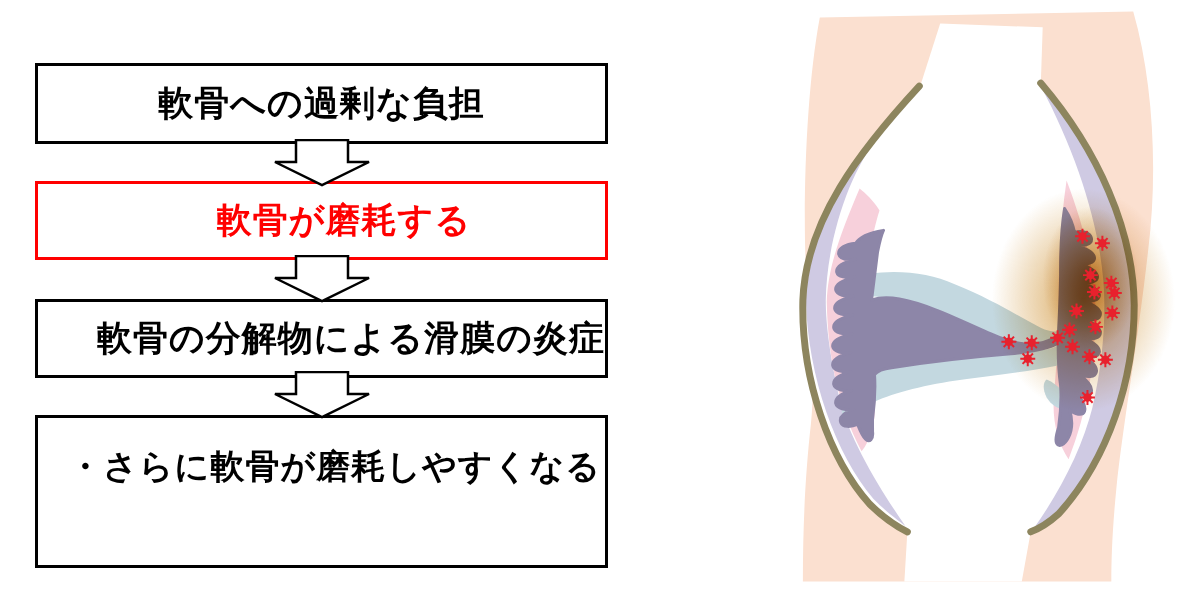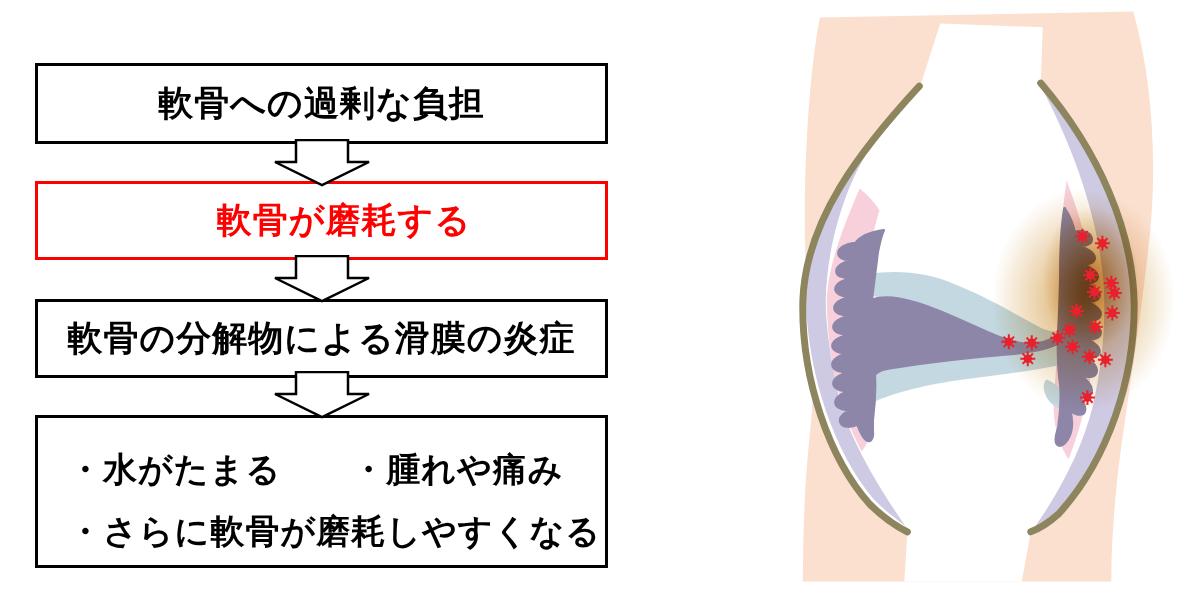--- a/index.html
+++ b/index.html
@@ -11,39 +11,39 @@
     --c-cartilage:#c3d8e0;
     --c-bone:#ffffff;
     --c-inflammation-dot:#e8212d;
     --c-inflammation-glow:#c8831c;
     --c-accent:#ff0000;
     --c-ink:#000000;
   }
   html,body{margin:0;padding:0;background:#ffffff;}
   .stage{
     position:relative;width:1180px;height:602px;overflow:hidden;background:#ffffff;
-    font-family:Liberation Sans, sans-serif;
+    font-family:Liberation Mono, monospace;
   }
   
   .fbox{
     position:absolute;left:35px;width:573px;box-sizing:border-box;
     border:3px solid var(--c-ink);background:#ffffff;color:var(--c-ink);
     display:flex;align-items:center;justify-content:center;
     font-size:35px;font-weight:600;letter-spacing:1px;white-space:nowrap;
     z-index:1;
   }
   .fbox.accent{border-color:var(--c-accent);color:var(--c-accent);}
   .fbox.list{
     flex-direction:column;align-items:flex-start;justify-content:flex-start;
     padding:20px 10px 0 30px;font-size:34px;
   }
   .fbox.list .line{line-height:62px;}
   .b1{top:63px;height:81px;}
   .b2{top:181px;height:79px;padding-left:45px;}
-  .b3{top:299px;height:79px;}
+  .b3{top:299px;height:79px;justify-content:flex-end;}
   .b4{top:415px;height:153px;}
   .arrow{position:absolute;left:273px;width:98px;height:48px;z-index:3;}
   .a1{top:139px;} .a2{top:255px;} .a3{top:371px;}
   .arrow polygon{fill:#ffffff;stroke:var(--c-ink);stroke-width:2.5;}
   
   .knee{position:absolute;left:780px;top:0;width:400px;height:602px;}
   .skin{fill:var(--c-skin);}
   .bone{fill:var(--c-bone);}
   .lav{fill:var(--c-capsule-inner-layer);}
   .oliveline{fill:none;stroke:var(--c-joint-capsule-line);stroke-width:7;stroke-linecap:round;}
@@ -76,21 +76,20 @@
 
     <div class="fbox b3">
       <span>軟骨の分解物による滑膜の炎症</span>
     </div>
 
     <svg class="arrow a3" viewBox="0 0 98 48">
       <polygon points="23,1 75,1 75,23 96,23 49,46 2,23 23,23"></polygon>
     </svg>
 
     <div class="fbox b4 list">
-      <div class="line">・水がたまる　　・腫れや痛み</div>
       <div class="line">・さらに軟骨が磨耗しやすくなる</div>
     </div>
   </div>
 
   <svg class="knee" viewBox="780 0 402 602">
     <defs>
       <radialGradient id="gGlow" cx="0.5" cy="0.5" r="0.5">
         <stop offset="0" stop-color="#c8831c" stop-opacity="0.8"></stop>
         <stop offset="0.45" stop-color="#cf9336" stop-opacity="0.45"></stop>
         <stop offset="1" stop-color="#cf9336" stop-opacity="0"></stop>

